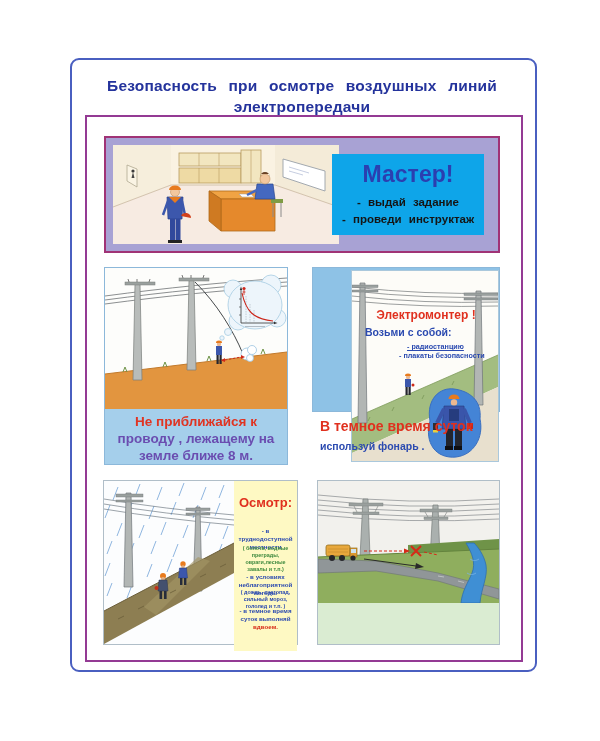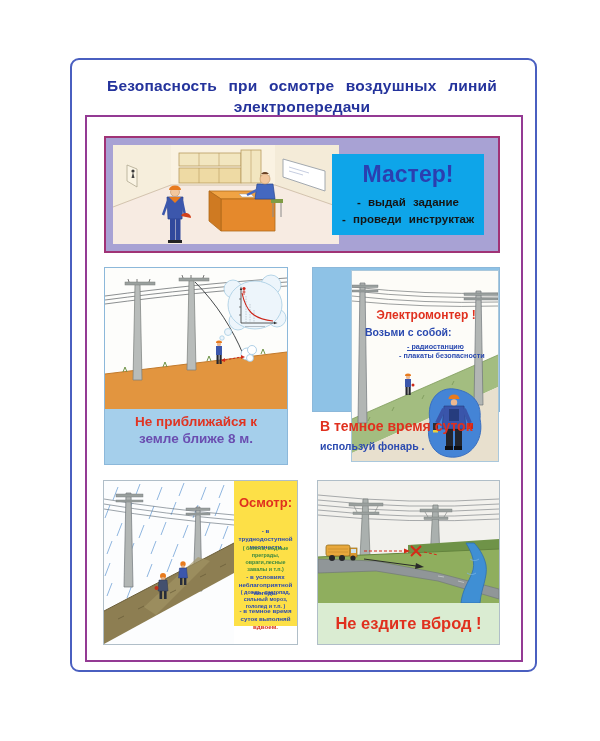--- a/index.html
+++ b/index.html
@@ -42,22 +42,22 @@
         color:#e0301e;font-size:12px;font-weight:bold;}
   .p3-sub{position:absolute;left:52px;top:58px;color:#2b4ab0;font-size:10.5px;font-weight:bold;}
   .p3-item{position:absolute;color:#2b4ab0;font-size:7.2px;font-weight:bold;}
   .i1{left:94px;top:74px;text-decoration:underline;} .i2{left:86px;top:83px;}
   .p3-night-red{position:absolute;left:7px;top:150px;color:#e0301e;font-size:14px;font-weight:bold;}
   .p3-night-blue{position:absolute;left:7px;top:172px;color:#2b4ab0;font-size:10.5px;font-weight:bold;}
   
   .p4{left:103px;top:480px;width:195px;height:165px;background:#fff;
         border:1px solid #b0bec8;box-sizing:border-box;}
   .p4 svg{position:absolute;left:0;top:0;width:130px;height:163px;}
-  .p4-band{position:absolute;left:130px;top:0;width:63px;height:145px;
-        background:#fde047;text-align:center;}
+  .p4-band{position:absolute;left:130px;top:0;width:63px;height:170px;
+        background:#fef9c3;text-align:center;}
   .p4-heading{position:absolute;top:14px;width:100%;color:#e0301e;font-size:13px;font-weight:bold;}
   .p4-item{position:absolute;width:100%;color:#2b4ab0;font-size:6.2px;font-weight:bold;line-height:1.3;padding:0 1px;box-sizing:border-box;}
   .it1{top:46px;} .it2{top:92px;} .it3{top:126px;}
   .p4-note{position:absolute;width:100%;font-size:5.4px;font-weight:bold;line-height:1.3;padding:0 1px;box-sizing:border-box;}
   .n1{color:#3f8a3f;top:64px;} .n2{color:#2b4ab0;top:108px;}
   .p4-red{display:block;color:#d62a18;}
   
   .p5{left:317px;top:480px;width:183px;height:165px;background:#daecd2;
         border:1px solid #b0bec8;box-sizing:border-box;}
   .p5 svg{display:block;width:181px;height:122px;}
@@ -189,20 +189,21 @@
         <path d="M136,31 h-2 M136,39 h-2 M136,47 h-2" stroke="#333" stroke-width="0.6"></path>
         <path d="M141,28 V55 M145,36 V55 M149,42 V55" stroke="#9aa4ac" stroke-width="0.5" stroke-dasharray="1.5,1"></path>
         <path d="M137,25 C141,43 148,51 168,53" stroke="#cc2418" stroke-width="1.1" fill="none"></path>
         <circle cx="139" cy="20.5" r="1.6" fill="#cc2418"></circle>
         <path d="M139,22 V27 M137.5,24 h3" stroke="#cc2418" stroke-width="0.8"></path>
         <path d="M140,58.5 h20" stroke="#9aa4ac" stroke-width="0.7"></path>
       </g>
     </svg>
     <div class="p2-caption">
       <div class="cap-red">Не приближайся к</div>
+      <div class="cap-violet">проводу , лежащему на</div>
       <div class="cap-violet">земле ближе 8 м.</div>
     </div>
   </div>
 
   <div class="abs p3">
     <div class="p3-white">
       <svg viewBox="0 0 146 190" preserveAspectRatio="none">
         <rect width="146" height="190" fill="#fdfcf8"></rect>
         <path d="M0,16 Q73,24 146,22 M0,20 Q73,28 146,26 M0,25 Q73,33 146,31 M0,30 Q73,37 146,35" stroke="#5a5f62" stroke-width="0.6" fill="none"></path>
         <polygon points="0,148 146,84 146,116 0,182" fill="#a3bd80"></polygon>
@@ -340,16 +341,15 @@
       </g>
       <g>
         <path d="M46,70 L86,70" stroke="#d62a18" stroke-width="1.2" stroke-dasharray="3,2"></path>
         <polygon points="86,67.5 92,70 86,72.5" fill="#d62a18"></polygon>
         <path d="M93,65 L103,75 M103,65 L93,75" stroke="#d62a18" stroke-width="2"></path>
         <path d="M106,71 L120,74" stroke="#d62a18" stroke-width="1" stroke-dasharray="3,2"></path>
         <path d="M46,78 L98,85" stroke="#2a2a2a" stroke-width="1"></path>
         <polygon points="98,82 106,86 97,88" fill="#2a2a2a"></polygon>
       </g>
     </svg>
-    <div class="p5-caption">Не ездите вброд !</div>
   </div>
 
 </div>
 
 </body></html>

